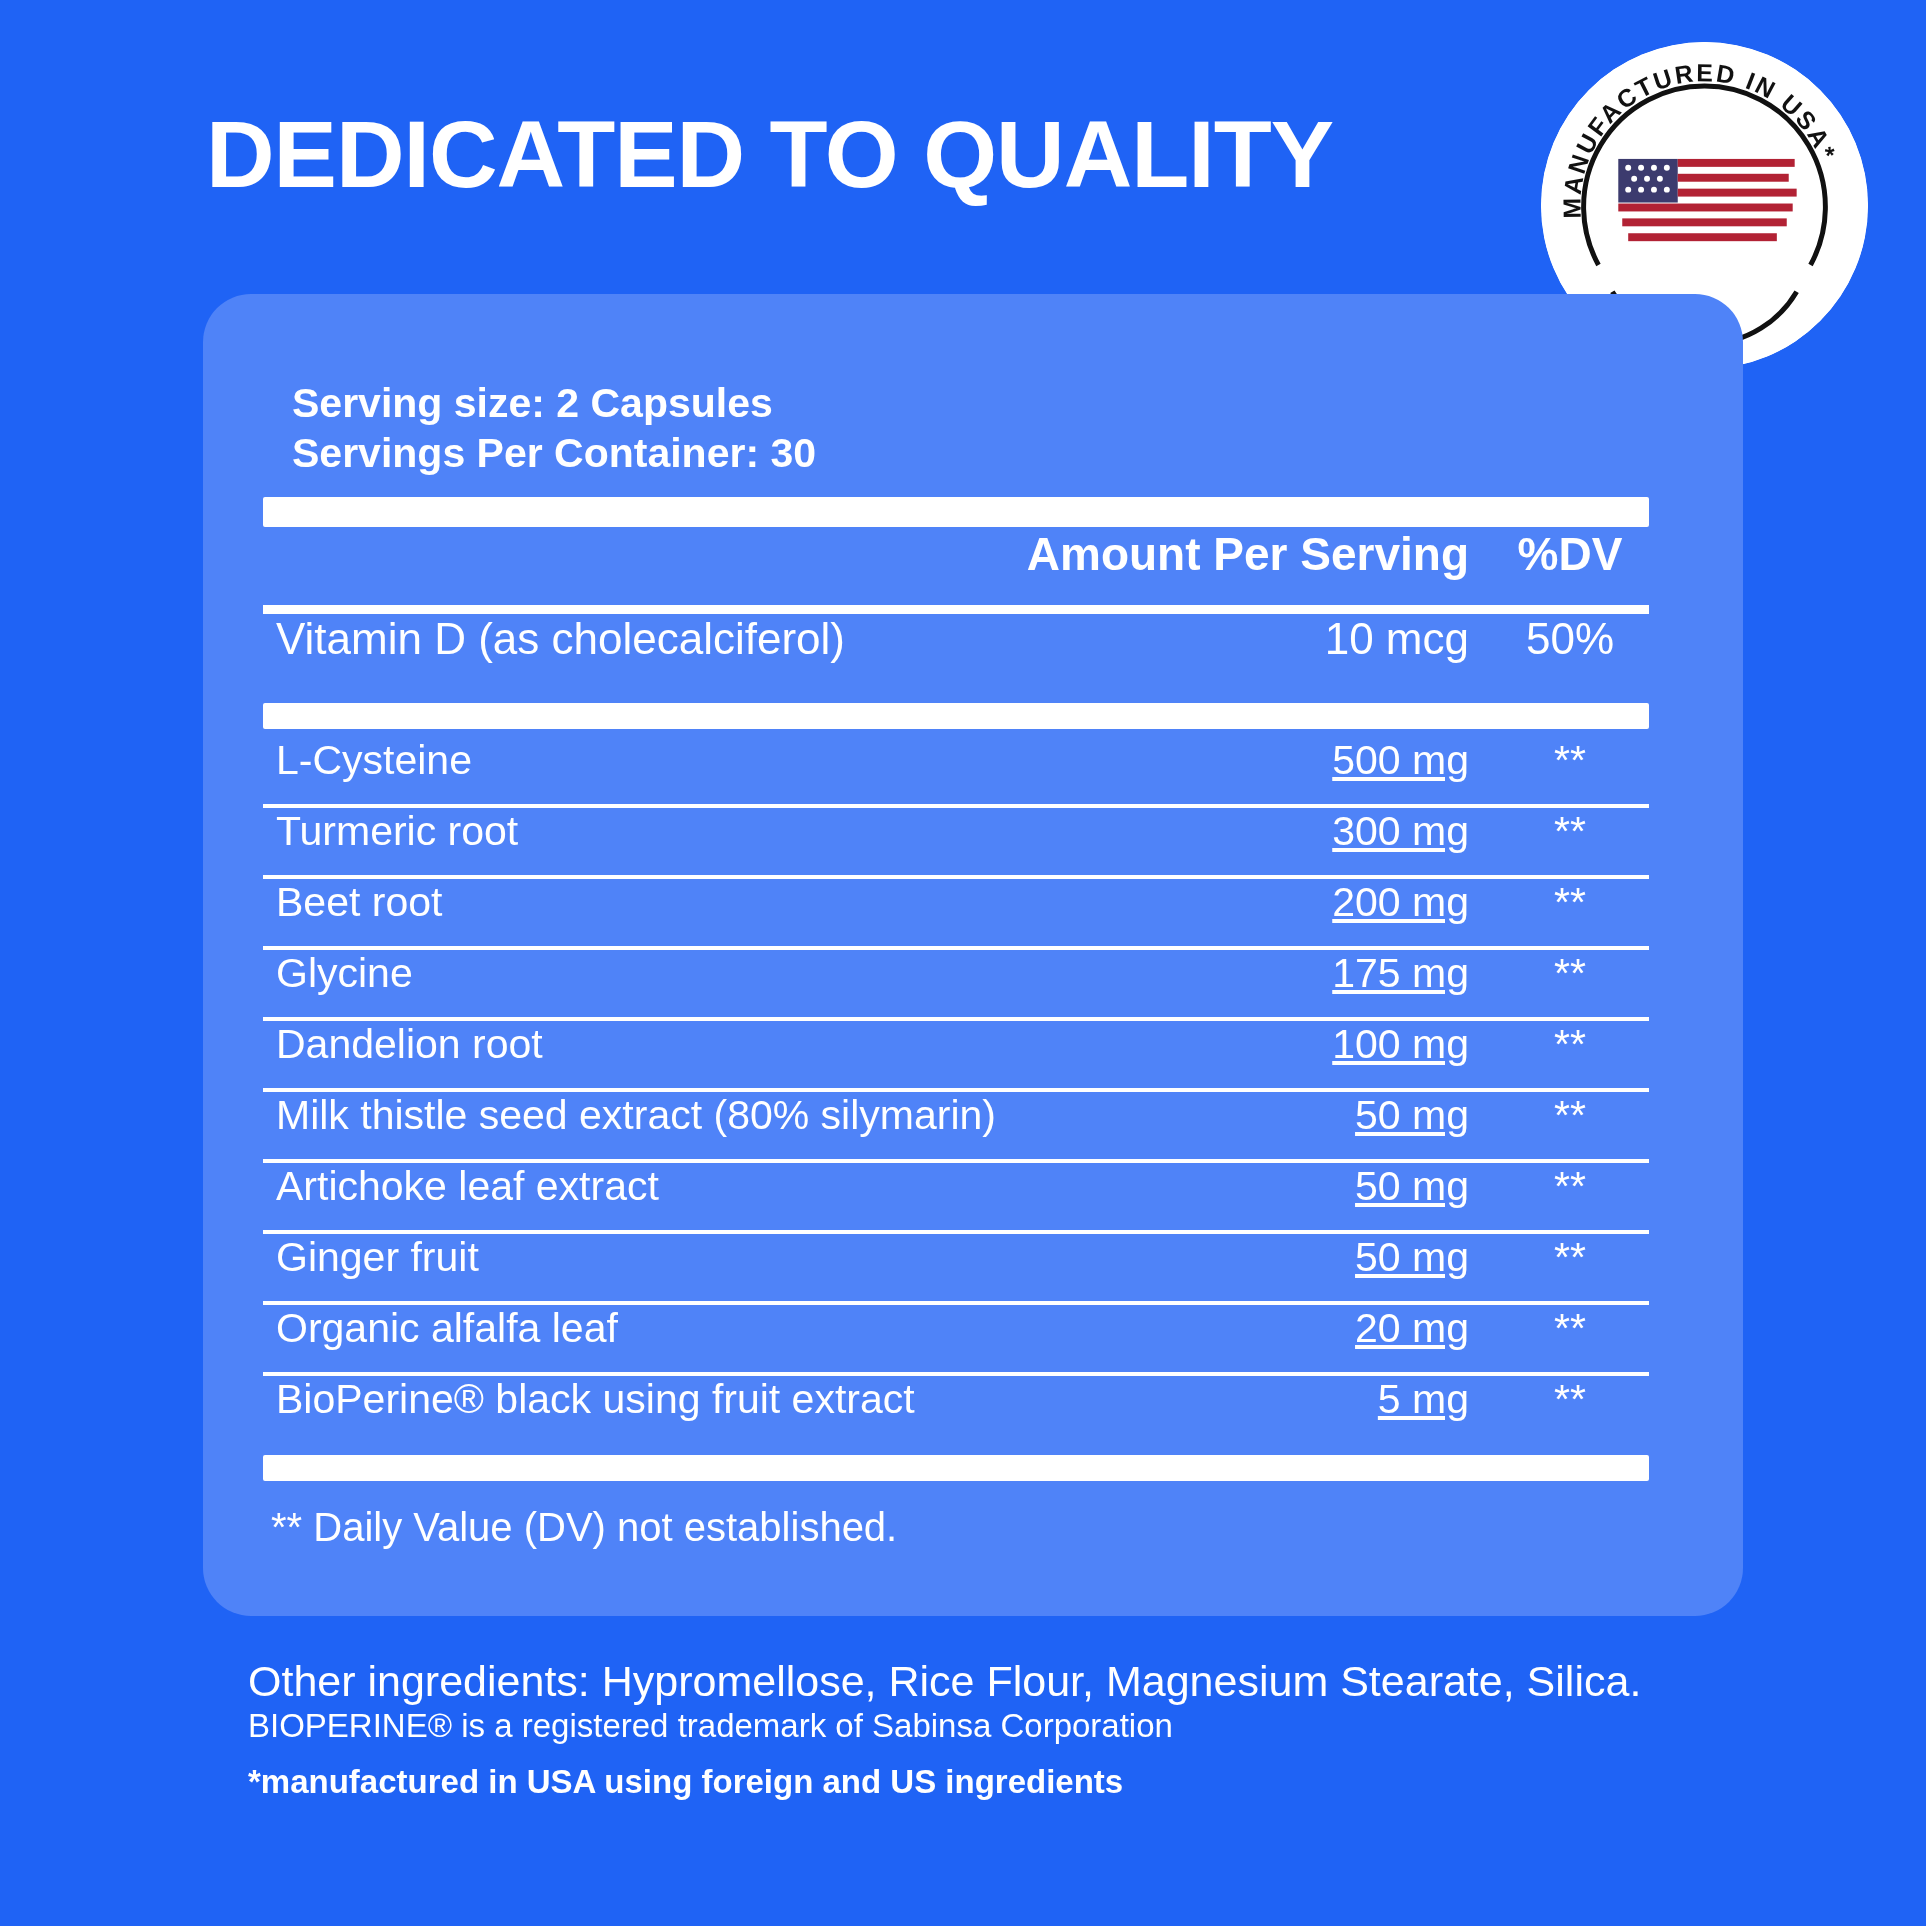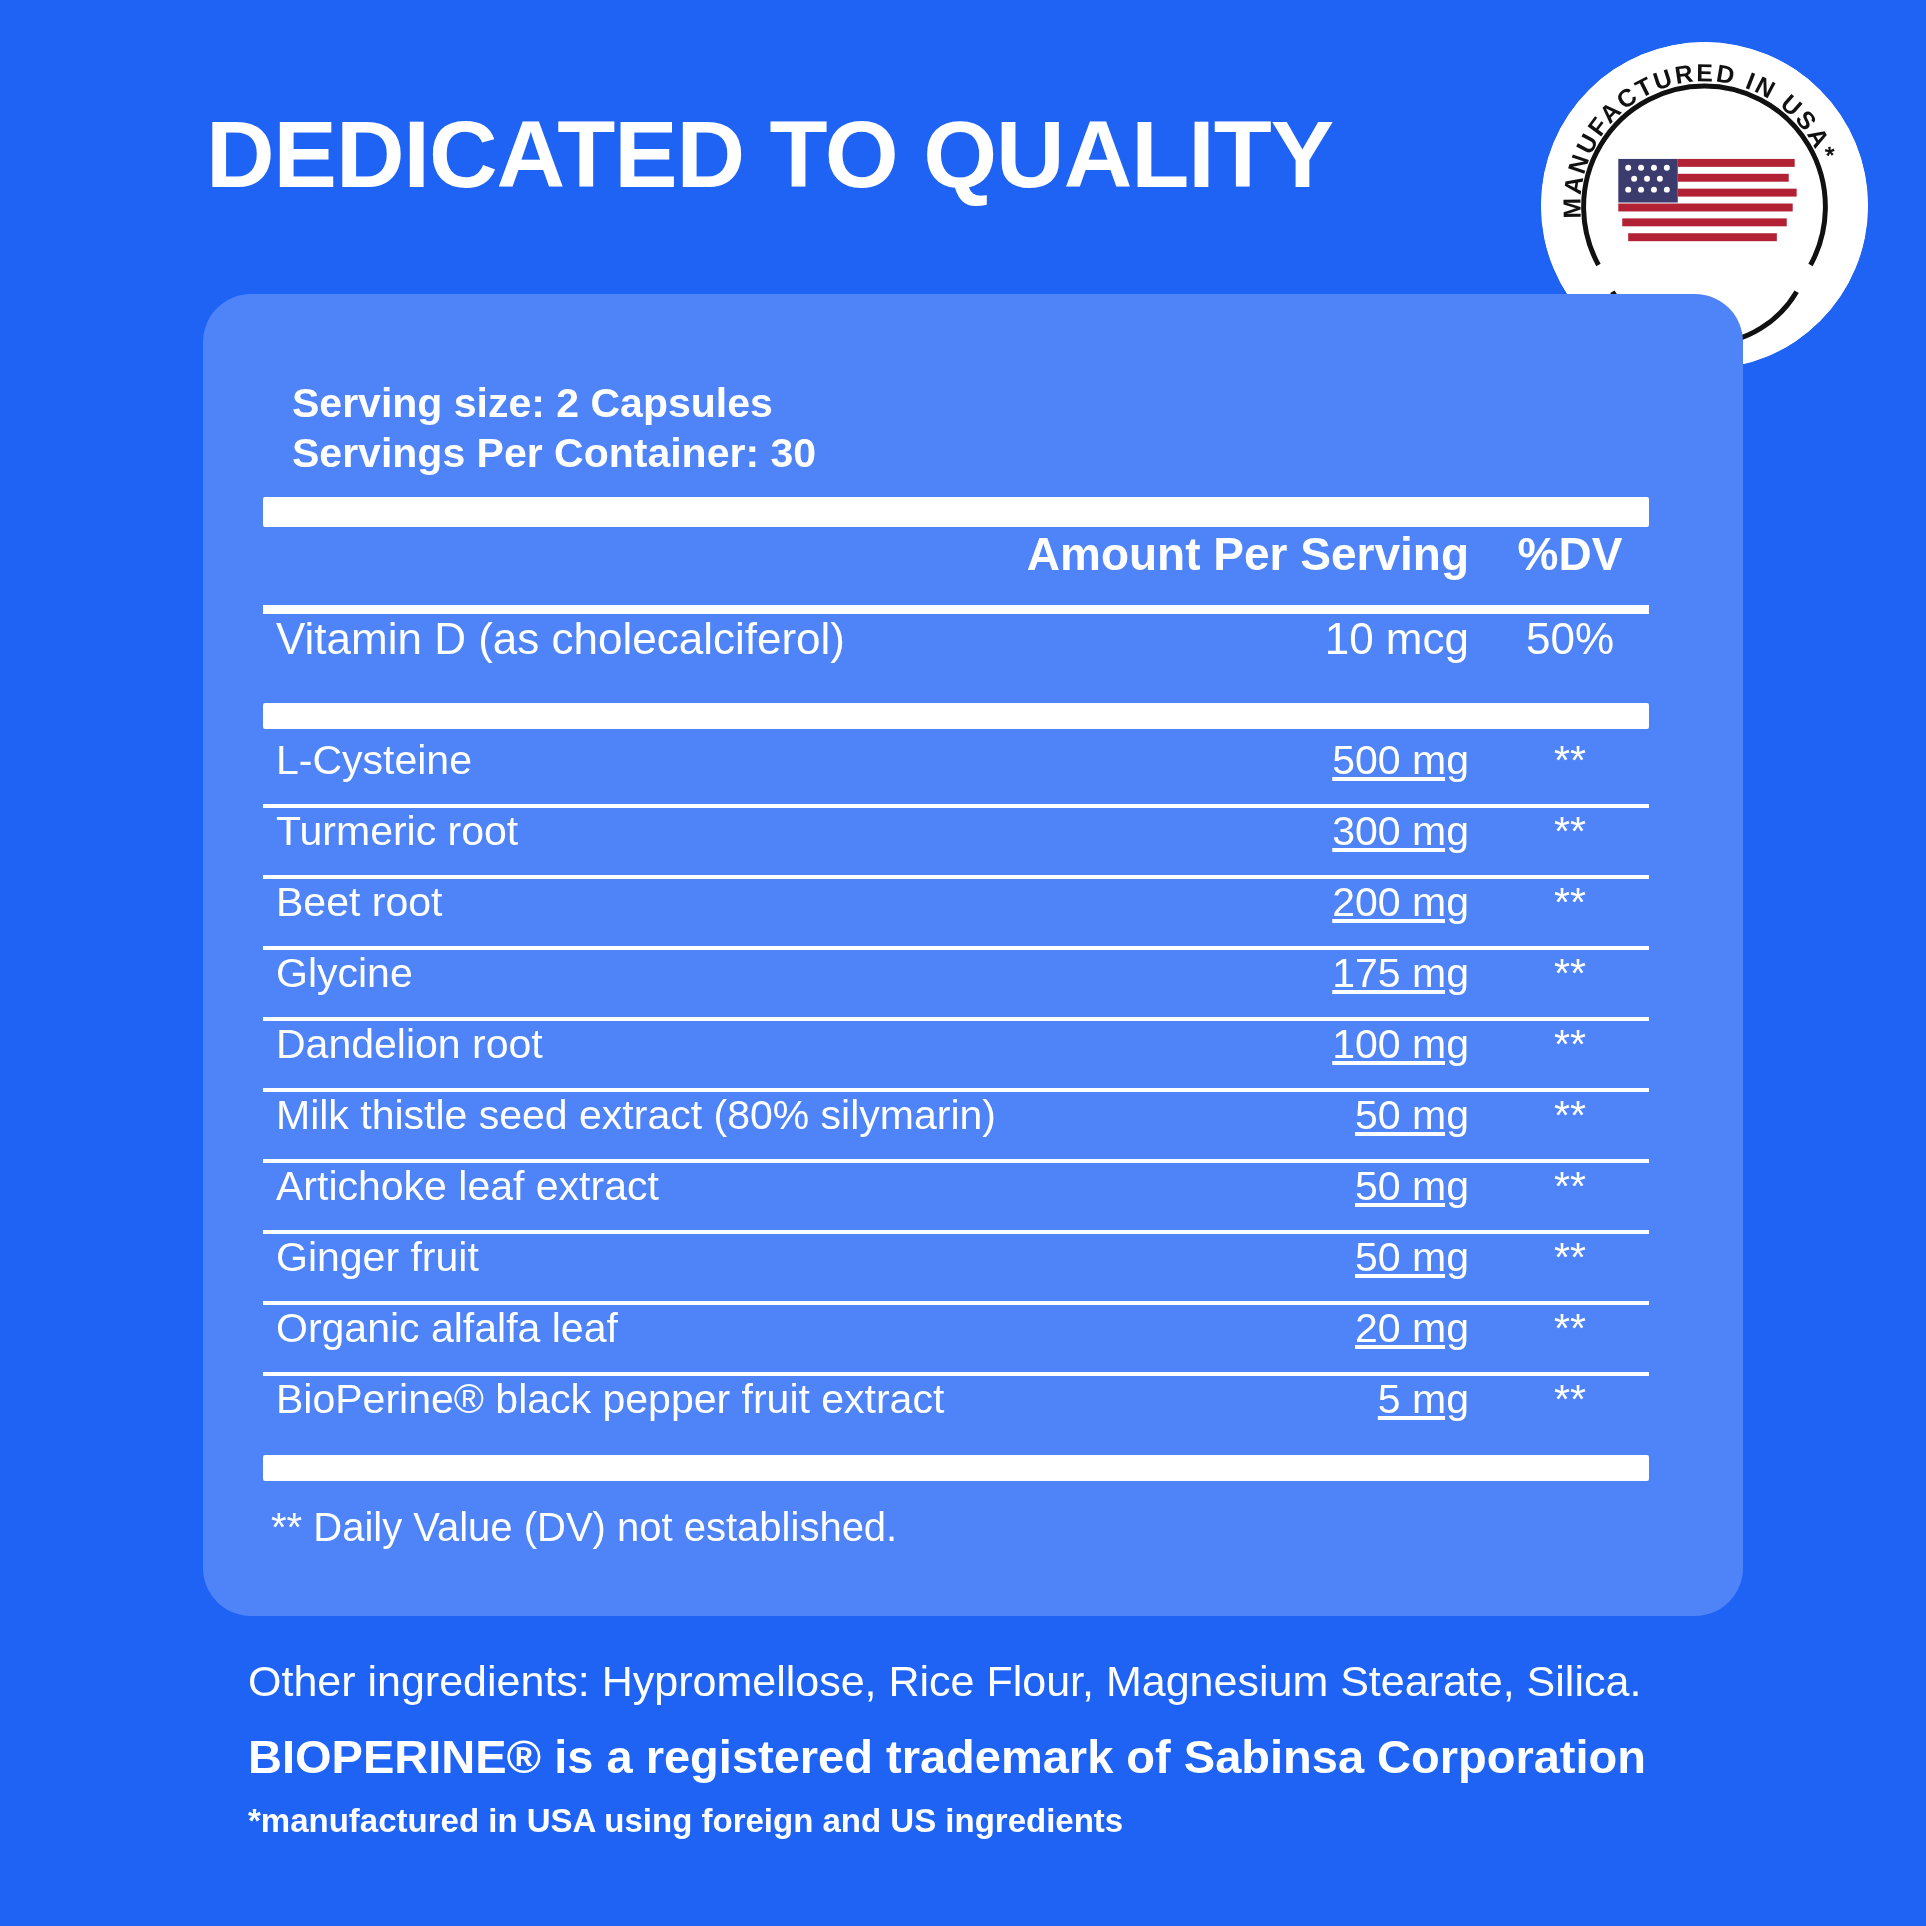--- a/index.html
+++ b/index.html
@@ -184,23 +184,23 @@
     left: 248px;
     top: 1655px;
     width: 1544px;
   }
   .other-ing {
     font-size: 43px;
     line-height: 1.22;
     font-weight: 400;
   }
   .trademark {
-    font-size: 47px;
-    font-weight: bold;
-    margin-top: 22px;
+    font-size: 33px;
+    font-weight: normal;
+    margin-top: 0;
     white-space: nowrap;
   }
   .manufactured {
     font-size: 33px;
     font-weight: bold;
     margin-top: 18px;
     white-space: nowrap;
   }
 </style>
 </head>
@@ -327,21 +327,21 @@
       <div class="dv">**</div>
       <div class="rule"></div>
     </div>
     <div class="row">
       <div class="name">Organic alfalfa leaf</div>
       <div class="amt">20 mg</div>
       <div class="dv">**</div>
       <div class="rule"></div>
     </div>
     <div class="row">
-      <div class="name">BioPerine® black pepper fruit extract</div>
+      <div class="name">BioPerine® black using fruit extract</div>
       <div class="amt">5 mg</div>
       <div class="dv">**</div>
     </div>
 
     <div class="spacer-bar-wrap">
       <div class="bar thin"></div>
     </div>
 
     <div class="footnote">** Daily Value (DV) not established.</div>
   </div>

